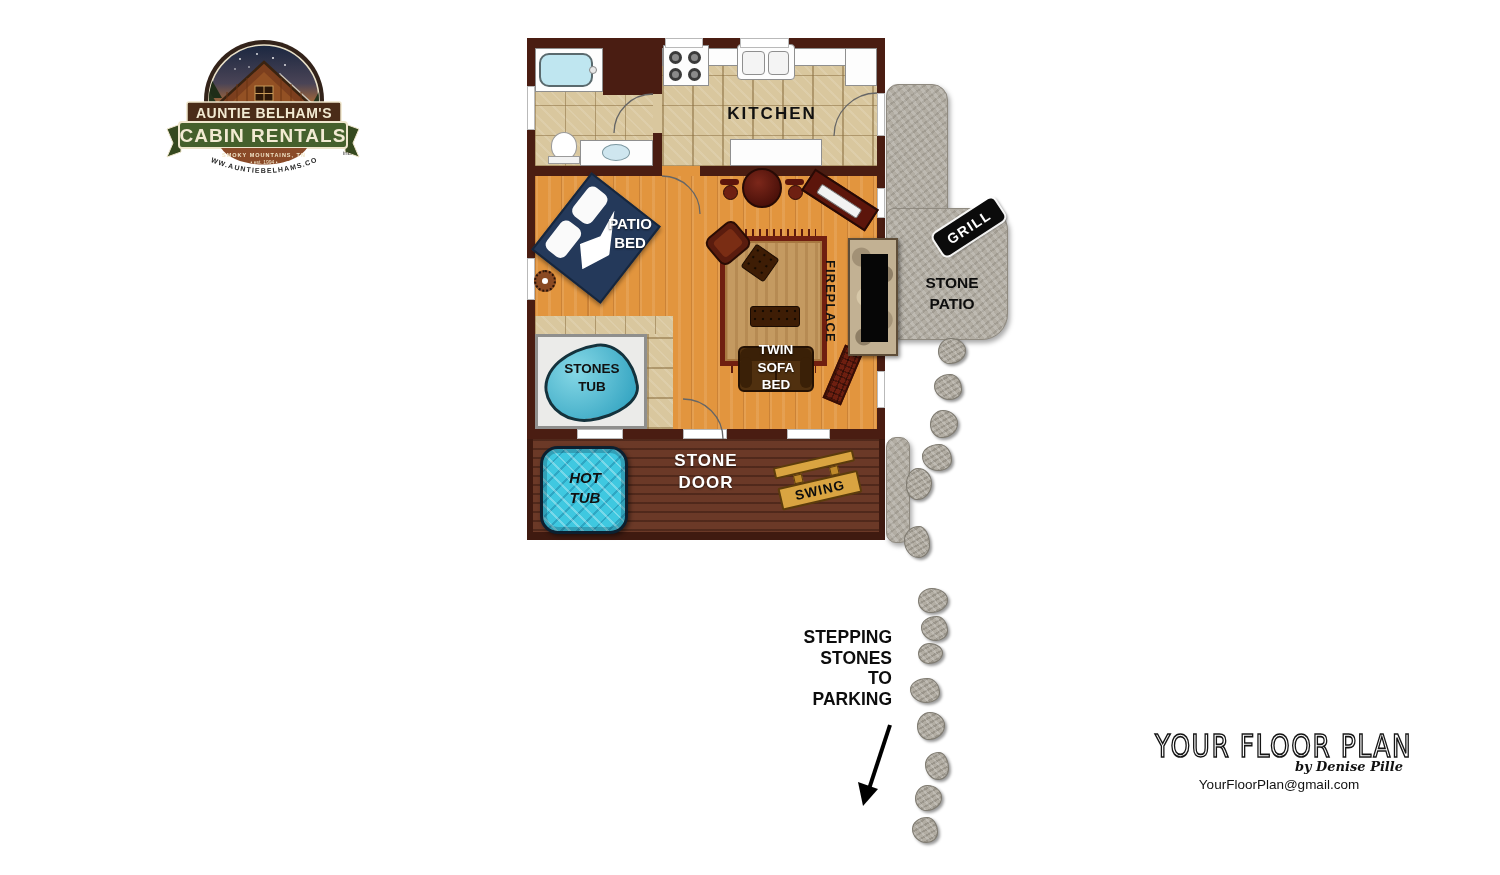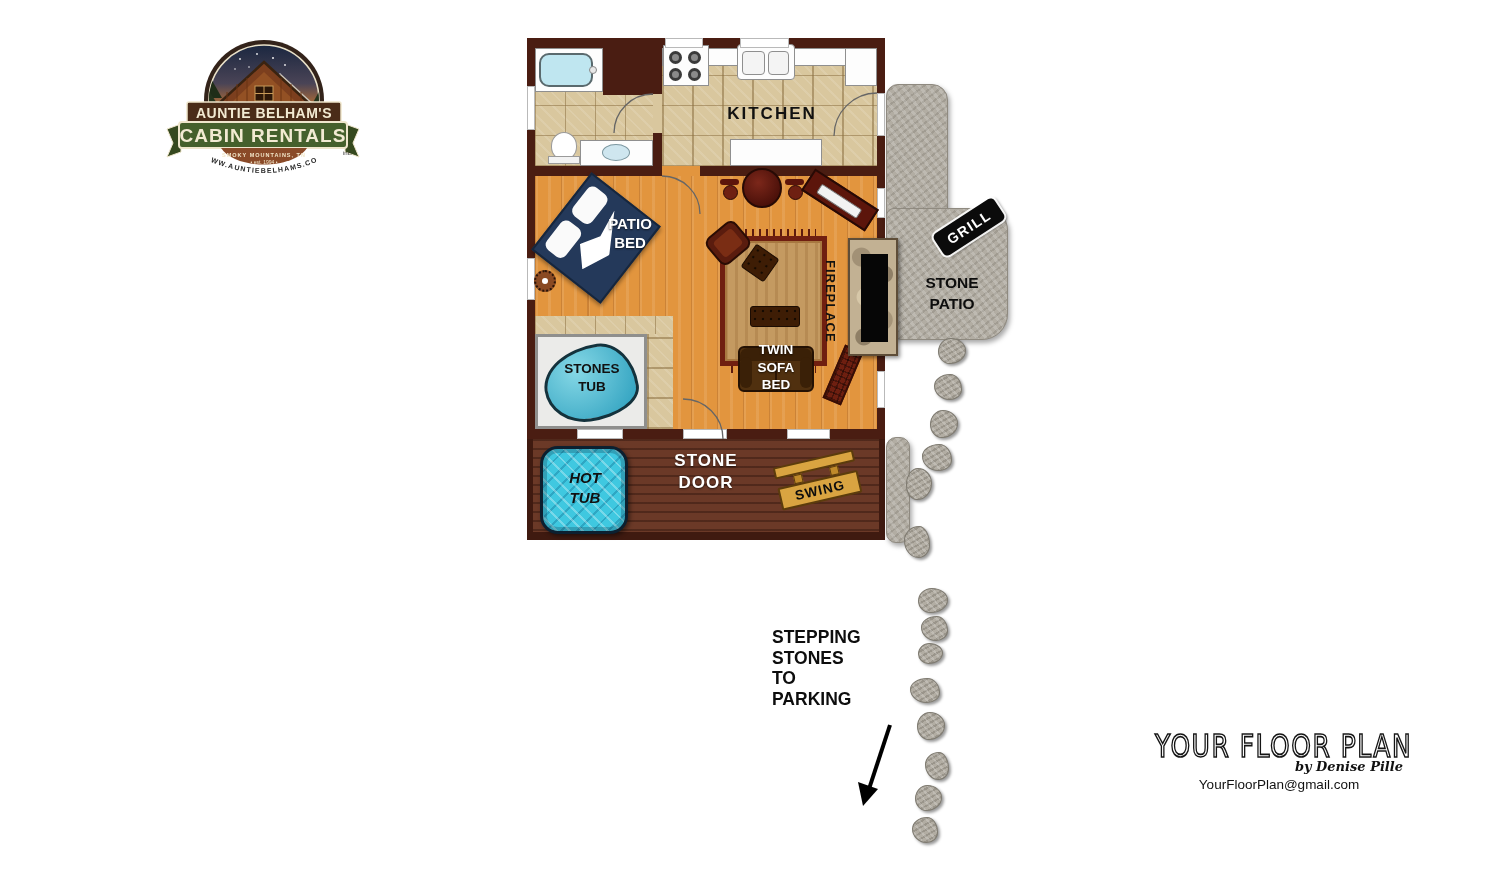--- a/index.html
+++ b/index.html
@@ -66,21 +66,21 @@
       background-image:repeating-linear-gradient(48deg, rgba(255,255,255,.18) 0 2px, transparent 2px 6px),
                        repeating-linear-gradient(-30deg, rgba(80,75,65,.25) 0 2px, transparent 2px 5px);
       border:1.5px solid #7e7a70; box-shadow:2px 2px 3px rgba(0,0,0,.4); z-index:3; }
   .stone:nth-child(odd)  { border-radius:46% 54% 58% 42% / 52% 48% 52% 48%; }
   .stone:nth-child(even) { border-radius:58% 42% 44% 56% / 45% 60% 40% 55%; }
 
   .grill-badge { background:#0b0b0b; border-radius:5px; color:#fff; font-weight:bold; font-size:14px;
       letter-spacing:1.5px; text-align:center; line-height:26px; transform:rotate(-33deg);
       box-shadow:0 0 0 2px rgba(255,255,255,.9), 2px 2px 3px rgba(0,0,0,.5); z-index:5; }
 
-  .stepping-text { font-weight:bold; font-size:17.5px; line-height:20.5px; color:#0d0d0d; text-align:left; white-space:pre-line; }
+  .stepping-text { font-weight:bold; font-size:17.5px; line-height:20.5px; color:#0d0d0d; text-align:right; white-space:pre-line; }
 
   
   .credits { left:1155px; top:727px; width:248px; }
   .credits-brand { font-family:"DejaVu Sans", sans-serif; font-size:25px; letter-spacing:1.5px; color:#111;
       transform:scaleY(1.3); transform-origin:center top; text-align:center; white-space:nowrap; }
   @supports ((-webkit-text-stroke: 1px black)) {
     .credits-brand { color:#fff; -webkit-text-stroke:1.3px #141414; }
   }
   .credits-byline { margin-top:3px; font-family:"DejaVu Serif", serif; font-style:italic; font-weight:bold; font-size:13px; color:#111; text-align:right; }
   .credits-email { margin-top:3px; font-size:13.5px; color:#111; text-align:center; }

